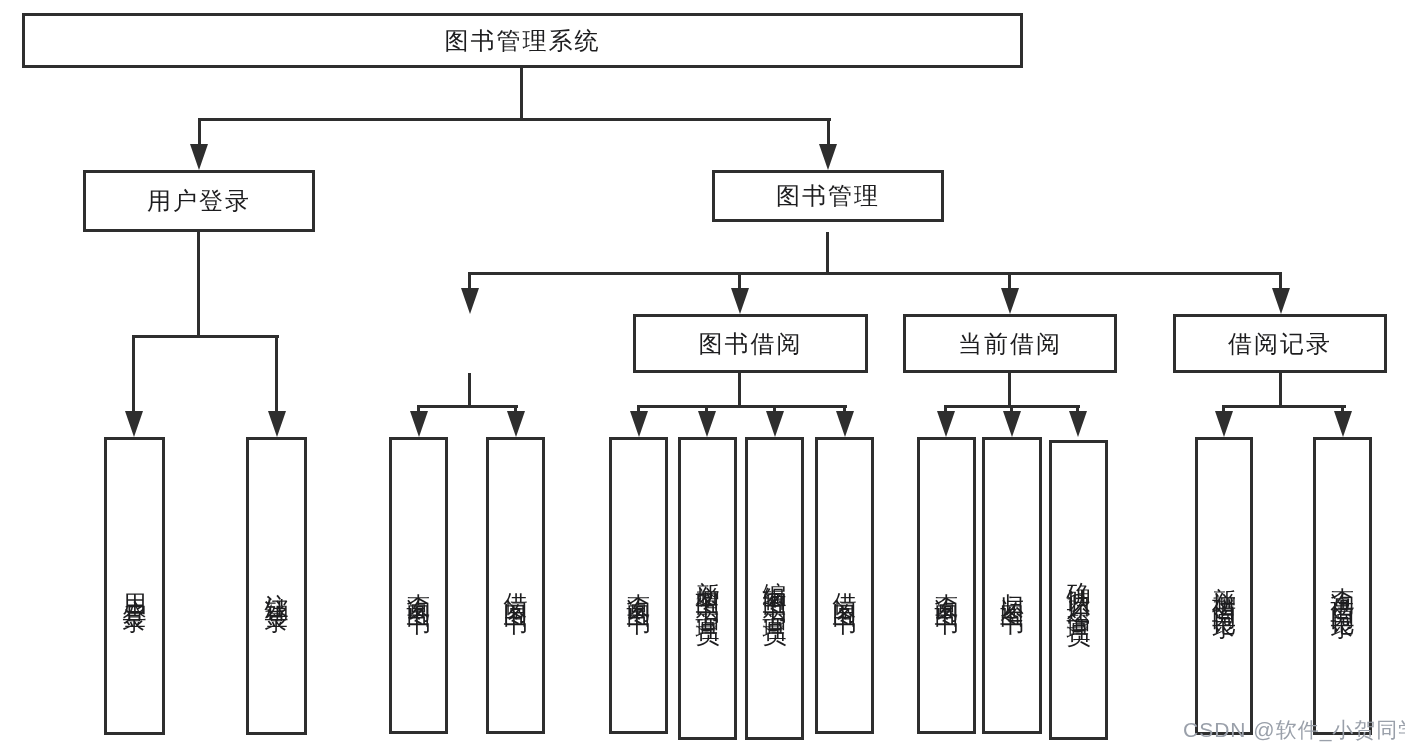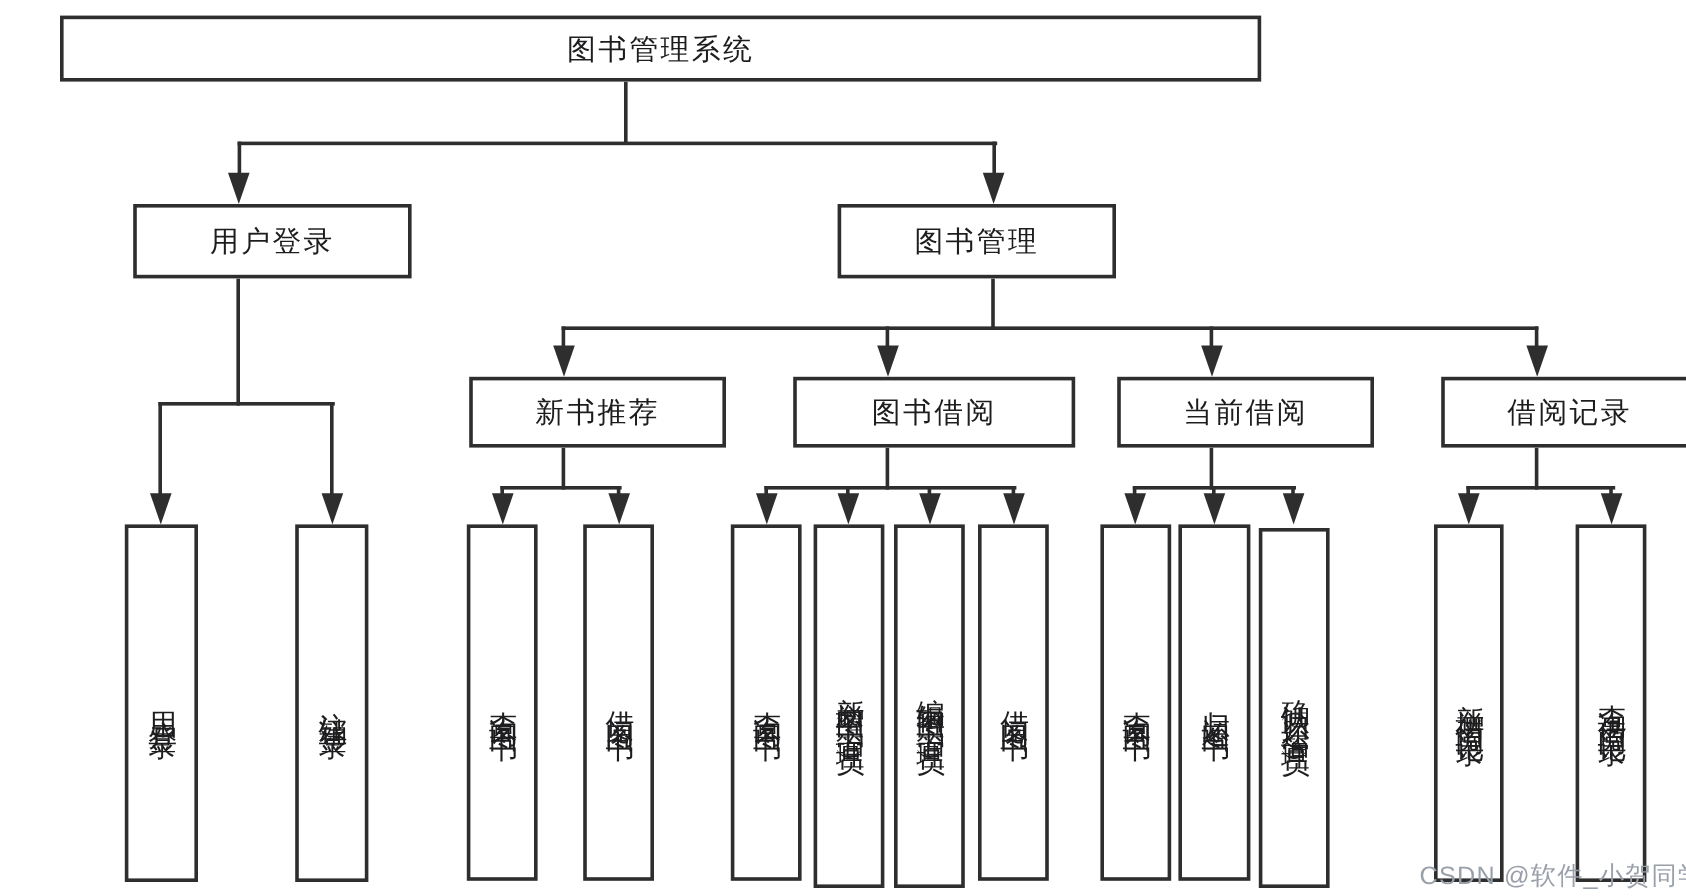--- a/index.html
+++ b/index.html
@@ -12,21 +12,21 @@
   html,body{margin:0;padding:0;background:var(--background);}
   .stage{
     position:relative;width:1405px;height:747px;background:var(--background);
     font-family:"Liberation Sans","DejaVu Sans",sans-serif;overflow:hidden;
   }
   .node{
     position:absolute;box-sizing:border-box;background:var(--box-fill);
     border:3px solid var(--line);display:flex;align-items:center;justify-content:center;
     color:var(--text);z-index:2;
   }
-  .node.h{font-size:24px;letter-spacing:2px;font-weight:500;margin-left:28px;}
+  .node.h{font-size:24px;letter-spacing:2px;font-weight:500;}
   .node.v{font-size:24px;}
   .node.v .vtxt{
     writing-mode:vertical-rl;text-orientation:mixed;letter-spacing:6px;
     line-height:1;color:var(--text);
   }
   .vline{position:absolute;width:3px;background:var(--line);z-index:1;}
   .hline{position:absolute;height:3px;background:var(--line);z-index:1;}
   .arrow{
     position:absolute;width:0;height:0;z-index:1;
     border-left:9px solid transparent;border-right:9px solid transparent;
@@ -49,21 +49,21 @@
   <div class="vline" style="left:520px;top:68px;height:52px"></div>
   <div class="hline" style="left:198px;top:118px;width:633px"></div>
   <div class="vline" style="left:198px;top:118px;height:30px"></div>
   <div class="arrow" style="left:190px;top:144px"></div>
   <div class="vline" style="left:827px;top:118px;height:30px"></div>
   <div class="arrow" style="left:819px;top:144px"></div>
 
   <div class="node h" style="left:83px;top:170px;width:232px;height:62px">
     <span>用户登录</span>
   </div>
-  <div class="node h" style="left:670px;top:170px;width:232px;height:62px">
+  <div class="node h" style="left:712px;top:170px;width:232px;height:52px">
     <span>图书管理</span>
   </div>
 
   <div class="vline" style="left:197px;top:232px;height:106px"></div>
   <div class="hline" style="left:132px;top:335px;width:147px"></div>
   <div class="vline" style="left:132px;top:335px;height:78px"></div>
   <div class="arrow" style="left:125px;top:411px"></div>
   <div class="vline" style="left:275px;top:335px;height:78px"></div>
   <div class="arrow" style="left:268px;top:411px"></div>
 
@@ -71,23 +71,20 @@
   <div class="hline" style="left:468px;top:272px;width:814px"></div>
   <div class="vline" style="left:468px;top:272px;height:20px"></div>
   <div class="arrow" style="left:461px;top:288px"></div>
   <div class="vline" style="left:738px;top:272px;height:20px"></div>
   <div class="arrow" style="left:731px;top:288px"></div>
   <div class="vline" style="left:1008px;top:272px;height:20px"></div>
   <div class="arrow" style="left:1001px;top:288px"></div>
   <div class="vline" style="left:1279px;top:272px;height:20px"></div>
   <div class="arrow" style="left:1272px;top:288px"></div>
 
-  <div class="node h" style="left:363px;top:314px;width:214px;height:59px">
-    <span>新书推荐</span>
-  </div>
   <div class="node h" style="left:633px;top:314px;width:235px;height:59px">
     <span>图书借阅</span>
   </div>
   <div class="node h" style="left:903px;top:314px;width:214px;height:59px">
     <span>当前借阅</span>
   </div>
   <div class="node h" style="left:1173px;top:314px;width:214px;height:59px">
     <span>借阅记录</span>
   </div>
 

